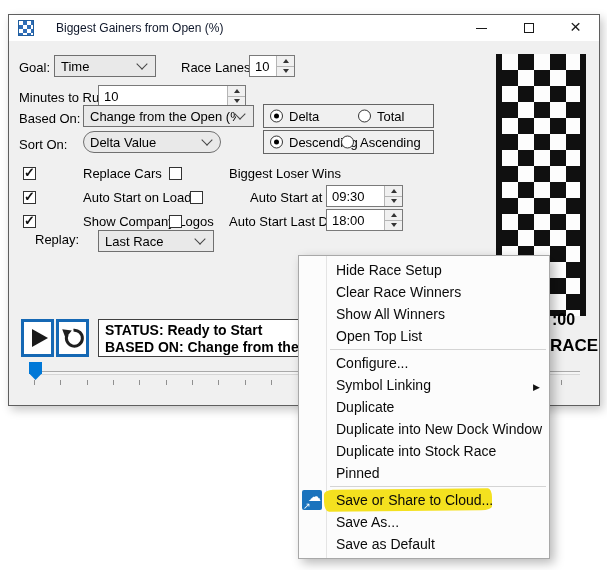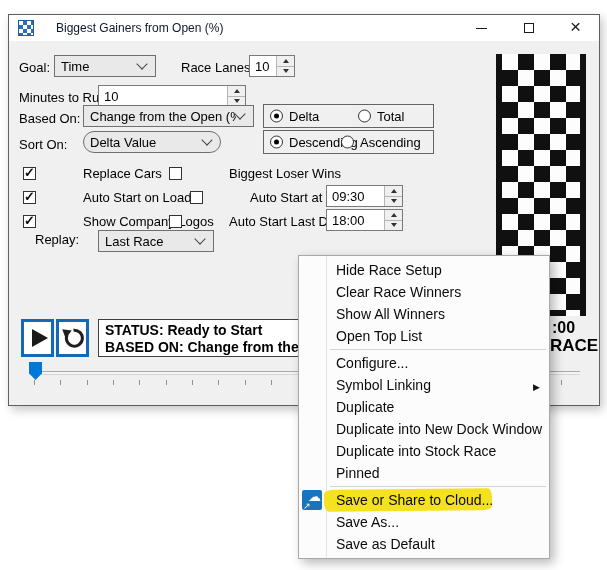--- a/index.html
+++ b/index.html
@@ -55,21 +55,21 @@
         background:conic-gradient(#101010 25%,#fdfdfd 0 50%,#101010 0 75%,#fdfdfd 0);
         background-size:32px 32px;}
 
   
   .btn-square{position:absolute;width:33px;height:38px;background:#fff;border:3px solid #1568b4;box-sizing:border-box;
               display:flex;align-items:center;justify-content:center;}
   .play-glyph{width:0;height:0;border-left:16px solid #1a1a1a;border-top:9px solid transparent;border-bottom:9px solid transparent;margin-left:4px;}
   .statusbox{position:absolute;left:89px;top:304px;width:383px;height:38px;background:#fff;border:1px solid #404040;
              box-sizing:border-box;padding:2px 0 0 6px;overflow:hidden;}
   .status-line{font-size:14px;font-weight:bold;line-height:17px;white-space:nowrap;}
-  .time-frag{position:absolute;left:543px;top:304px;font-size:16px;font-weight:bold;white-space:nowrap;}
+  .time-frag{position:absolute;left:543px;top:296px;font-size:16px;font-weight:bold;white-space:nowrap;}
   .race-frag{position:absolute;left:541px;top:321px;font-size:17px;font-weight:bold;white-space:nowrap;}
 
   
   .slider-thumb{position:absolute;left:20px;top:347px;width:13px;height:18px;background:#0078d7;
                 clip-path:polygon(0 0,100% 0,100% 62%,50% 100%,0 62%);}
   .slider-track{position:absolute;left:21px;top:356px;width:550px;height:2px;background:#f5f5f5;
                 border-top:1px solid #a9a9a9;border-bottom:1px solid #d6d6d6;}
   .tick{position:absolute;top:365px;width:1px;height:5px;background:#909090;}
 
   

